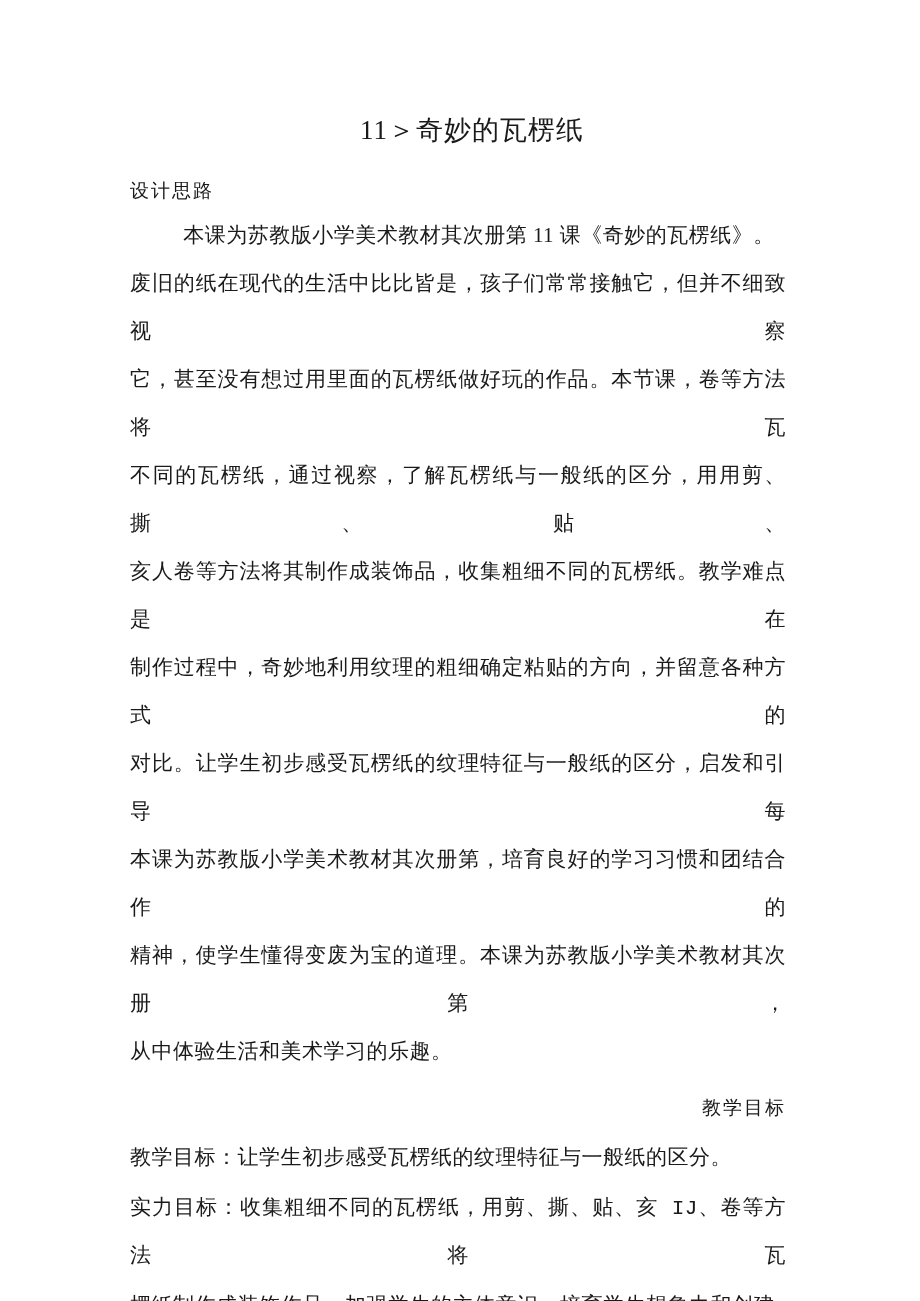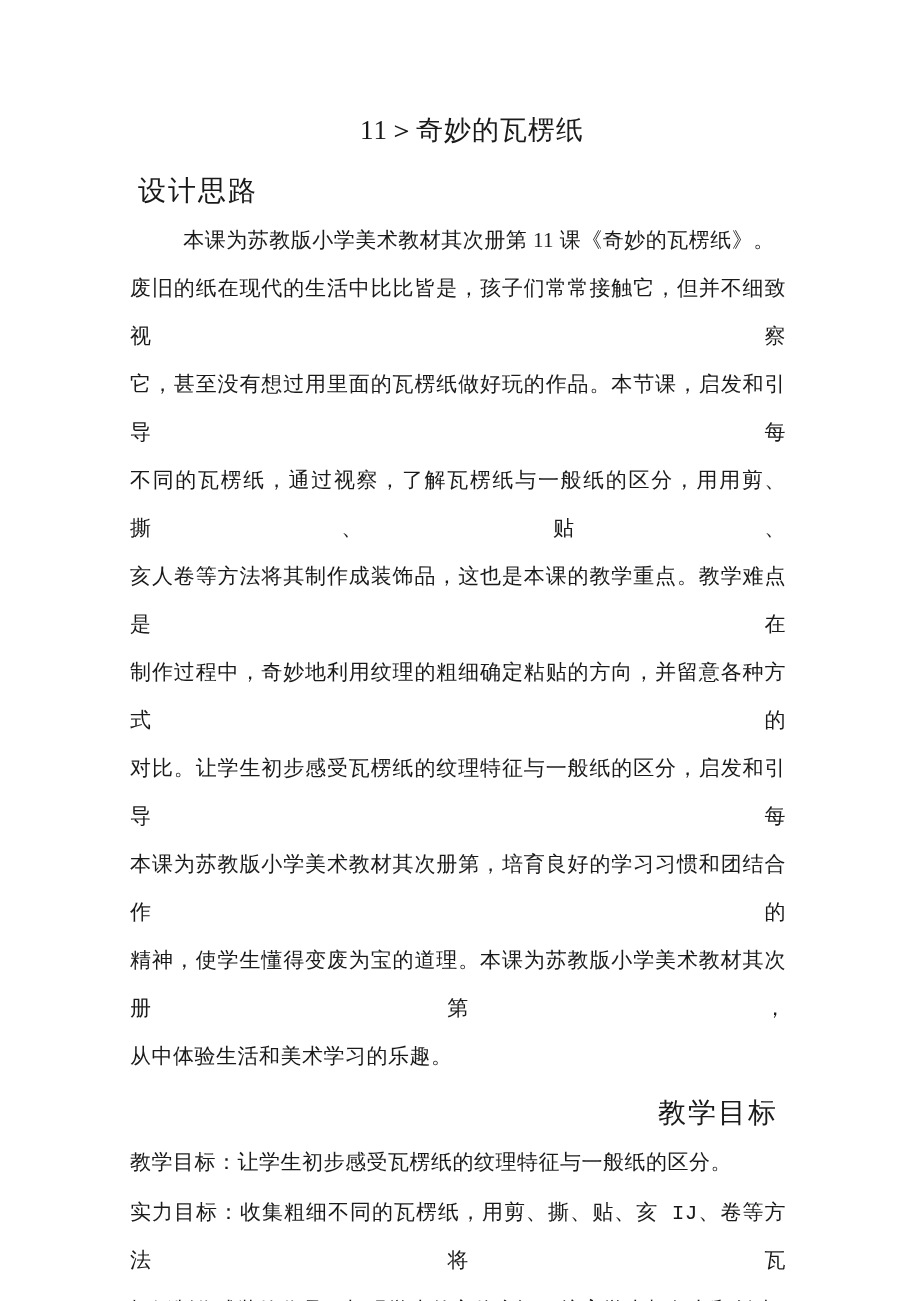--- a/index.html
+++ b/index.html
@@ -29,22 +29,22 @@
     text-align: center;
     letter-spacing: 1px;
     padding-left: 24px;
   }
   .content {
     width: 656px;
     margin-left: 130px;
     font-size: 21px;
   }
   .sec-heading {
-    margin: 8px;
-    font-size: 28px;
+    margin: 0;
+    font-size: 19px;
     font-weight: normal;
     line-height: 34px;
     letter-spacing: 2px;
   }
   .line {
     line-height: 48px;
     letter-spacing: 0.5px;
   }
   .line.ind { text-indent: 42px; text-align: center; }
   .line.j {
@@ -65,23 +65,23 @@
 
   <h1 class="doc-title">11＞奇妙的瓦楞纸</h1>
 
   <div class="content">
 
     <section class="s1">
       <h2 class="sec-heading">设计思路</h2>
       <div class="lines">
         <div class="line ind">本课为苏教版小学美术教材其次册第 11 课《奇妙的瓦楞纸》。</div>
         <div class="line j">废旧的纸在现代的生活中比比皆是，孩子们常常接触它，但并不细致视察</div>
-        <div class="line j">它，甚至没有想过用里面的瓦楞纸做好玩的作品。本节课，启发和引导每</div>
+        <div class="line j">它，甚至没有想过用里面的瓦楞纸做好玩的作品。本节课，卷等方法将瓦</div>
         <div class="line j">不同的瓦楞纸，通过视察，了解瓦楞纸与一般纸的区分，用用剪、撕、贴、</div>
-        <div class="line j">亥人卷等方法将其制作成装饰品，这也是本课的教学重点。教学难点是在</div>
+        <div class="line j">亥人卷等方法将其制作成装饰品，收集粗细不同的瓦楞纸。教学难点是在</div>
         <div class="line j">制作过程中，奇妙地利用纹理的粗细确定粘贴的方向，并留意各种方式的</div>
         <div class="line j">对比。让学生初步感受瓦楞纸的纹理特征与一般纸的区分，启发和引导每</div>
         <div class="line j">本课为苏教版小学美术教材其次册第，培育良好的学习习惯和团结合作的</div>
         <div class="line j">精神，使学生懂得变废为宝的道理。本课为苏教版小学美术教材其次册第，</div>
         <div class="line">从中体验生活和美术学习的乐趣。</div>
       </div>
     </section>
 
     <section class="s2">
       <h2 class="sec-heading">教学目标</h2>

